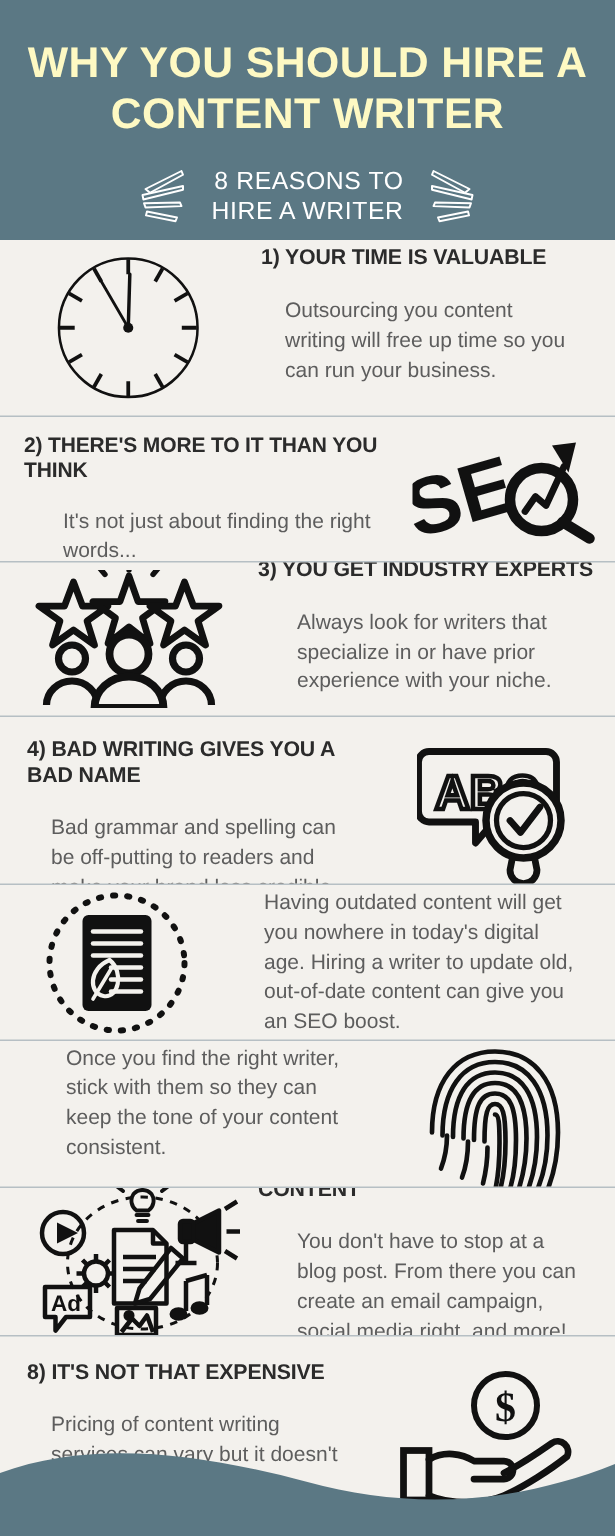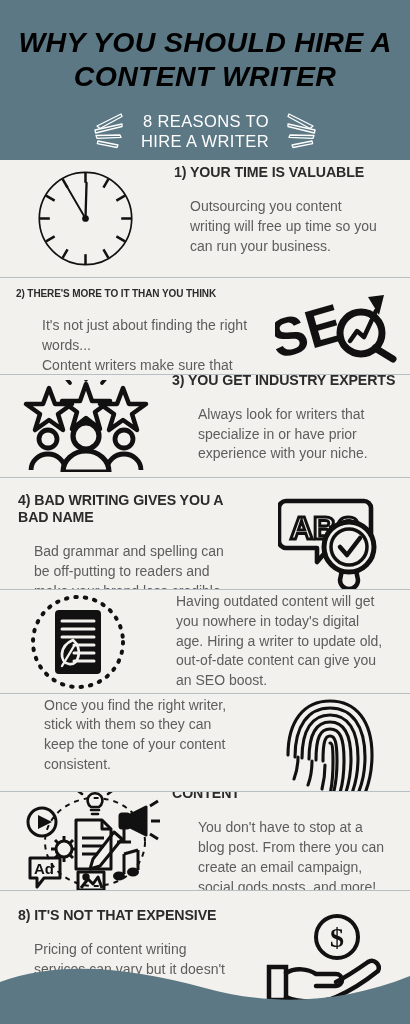--- a/index.html
+++ b/index.html
@@ -19,28 +19,27 @@
   .header {
     background: #5b7884;
     height: 160px;
     width: 410px;
     box-sizing: border-box;
     padding: 26px 14px 0 14px;
     text-align: center;
     position: relative;
   }
   .header-title {
-    color: #000000;
+    color: #fef9c3;
     font-size: 28.5px;
     font-weight: bold;
     letter-spacing: 0.3px;
     line-height: 1.18;
     margin: 0;
     text-transform: uppercase;
-    font-style: italic;
   }
   .subtitle-row {
     display: flex;
     align-items: center;
     justify-content: center;
     gap: 14px;
     margin-top: 18px;
   }
   .burst {
     width: 46px;
@@ -109,21 +108,21 @@
   .layout-icon-right .sec-text { order: 1; padding-right: 6px; }
 
   
   #sec-1 { height: 118px; }
   #sec-1 .sec-icon { width: 150px; }
   #sec-1 .sec-text { padding-left: 14px; }
 
   #sec-2 { height: 97px; align-items: flex-start; padding-top: 10px; }
   #sec-2 .sec-icon { width: 128px; align-self: center; }
   #sec-2 .sec-text { padding-left: 6px; }
-  #sec-2 .sec-title { font-size: 10px; }
+  #sec-2 .sec-title { font-size: 14px; }
 
   #sec-3 { height: 103px; }
   #sec-3 .sec-icon { width: 152px; }
 
   #sec-4 { height: 112px; align-items: flex-start; padding-top: 14px; }
   #sec-4 .sec-icon { width: 140px; align-self: center; }
   #sec-4 .sec-text { padding-left: 8px; }
 
   #sec-5 { height: 104px; }
   #sec-5 .sec-icon { width: 136px; }
@@ -385,21 +384,21 @@
 
         <g fill="none" stroke="#111" stroke-width="3" stroke-linejoin="round">
           <rect x="58" y="80" width="26" height="18"></rect>
           <polyline points="61,96 68,87 73,92 78,85 82,96"></polyline>
           <circle cx="66" cy="85" r="2.2" fill="#111"></circle>
         </g>
       </svg>
     </div>
     <div class="sec-text">
       <h2 class="sec-title">7) TO DIVERSIFY YOUR CONTENT</h2>
-      <p class="sec-body indent">You don't have to stop at a blog post. From there you can create an email campaign, social gods posts, and more!</p>
+      <p class="sec-body indent">You don't have to stop at a blog post. From there you can create an email campaign, social media right, and more!</p>
     </div>
   </div>
 
   <div class="section layout-icon-right" id="sec-8">
     <div class="sec-icon">
       <svg width="120" height="95" viewBox="0 0 120 95">
         <circle cx="72" cy="24" r="21" fill="none" stroke="#111" stroke-width="4"></circle>
         <text x="72" y="34" text-anchor="middle" font-family="Liberation Serif, serif" font-size="28" font-weight="bold" fill="#111">$</text>
         <rect x="4" y="54" width="17" height="33" fill="none" stroke="#111" stroke-width="4.5"></rect>
         <path d="M21 60 c10 -6 22 -4 30 1 h20 a6 6 0 0 1 0 12 h-20" fill="none" stroke="#111" stroke-width="4.5" stroke-linejoin="round" stroke-linecap="round"></path>

